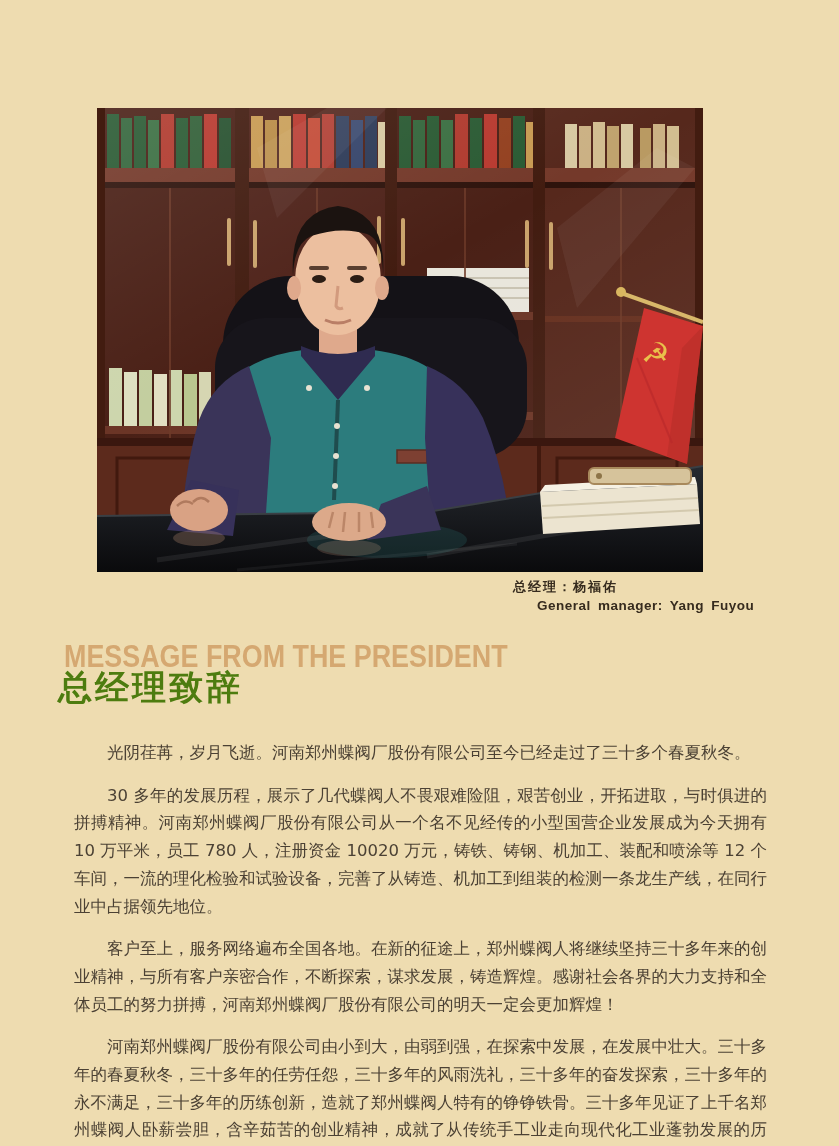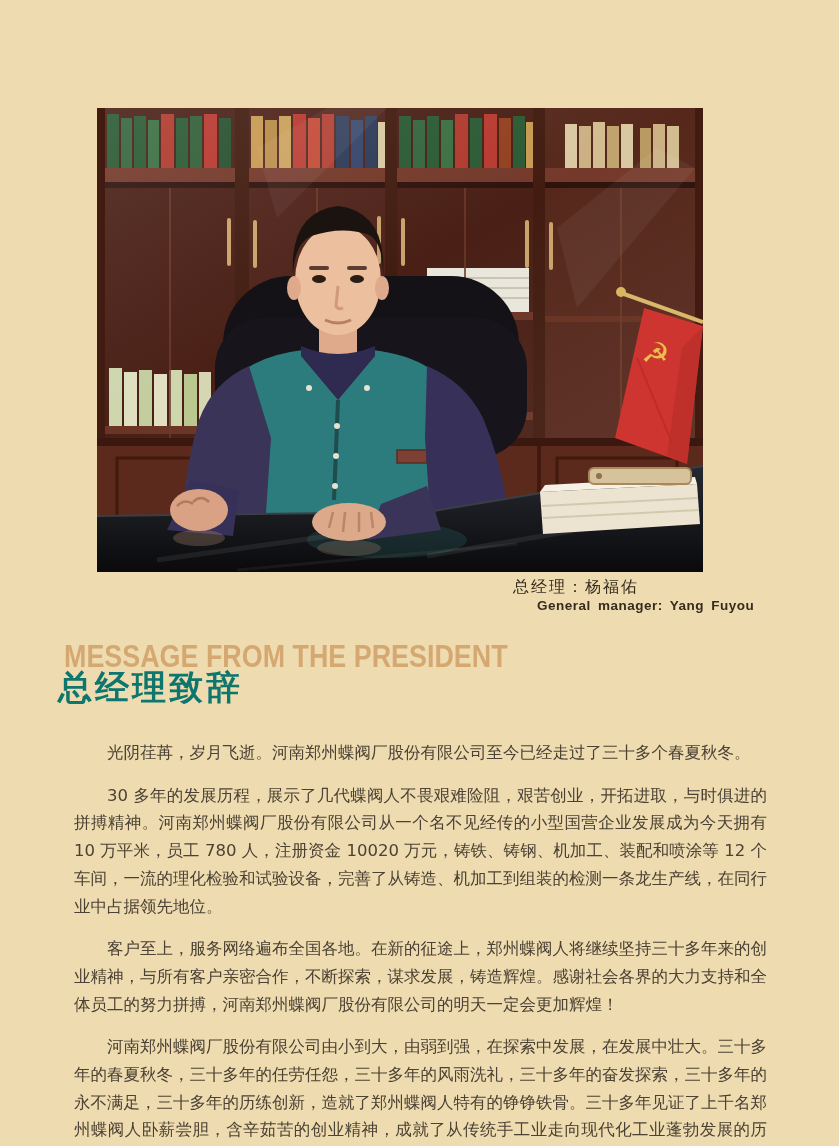--- a/index.html
+++ b/index.html
@@ -12,41 +12,41 @@
   }
   .photo{
     position:absolute;left:97px;top:108px;width:606px;height:464px;
   }
   .photo svg{display:block;width:100%;height:100%;}
   .caption{
     position:absolute;left:513px;top:576px;
     color:#362b1e;
   }
   .caption .cn{
-    font-size:16px;font-weight:normal;letter-spacing:2px;line-height:21px;
+    font-size:13px;font-weight:bold;letter-spacing:2px;line-height:21px;
     font-family:"DejaVu Sans",sans-serif;
   }
   .caption .en{
     font-size:13.5px;font-weight:bold;letter-spacing:.5px;word-spacing:3px;line-height:18px;
     font-family:"Liberation Sans",sans-serif;
     margin-left:24px;
   }
   .heading-en{
     position:absolute;left:64px;top:640px;
     font-family:"Liberation Sans",sans-serif;
     font-weight:bold;font-size:32px;line-height:1;
     color:#d5a871;letter-spacing:0px;
     transform:scaleX(.84);transform-origin:left top;
     white-space:nowrap;
   }
   .heading-cn{
     position:absolute;left:58px;top:668px;
     font-family:Liberation Serif, serif;
     font-weight:bold;font-size:34px;line-height:1.15;
-    color:#0f766e;letter-spacing:3px;white-space:nowrap;
+    color:#4d7c0f;letter-spacing:3px;white-space:nowrap;
   }
   .body-text{
     position:absolute;left:59px;top:724px;width:723px;
     font-size:16.5px;line-height:27.7px;color:#4b4134;
     text-align:justify;
   }
   .body-text p{margin:15px;text-indent:2em;}
 </style>
 </head>
 <body>

